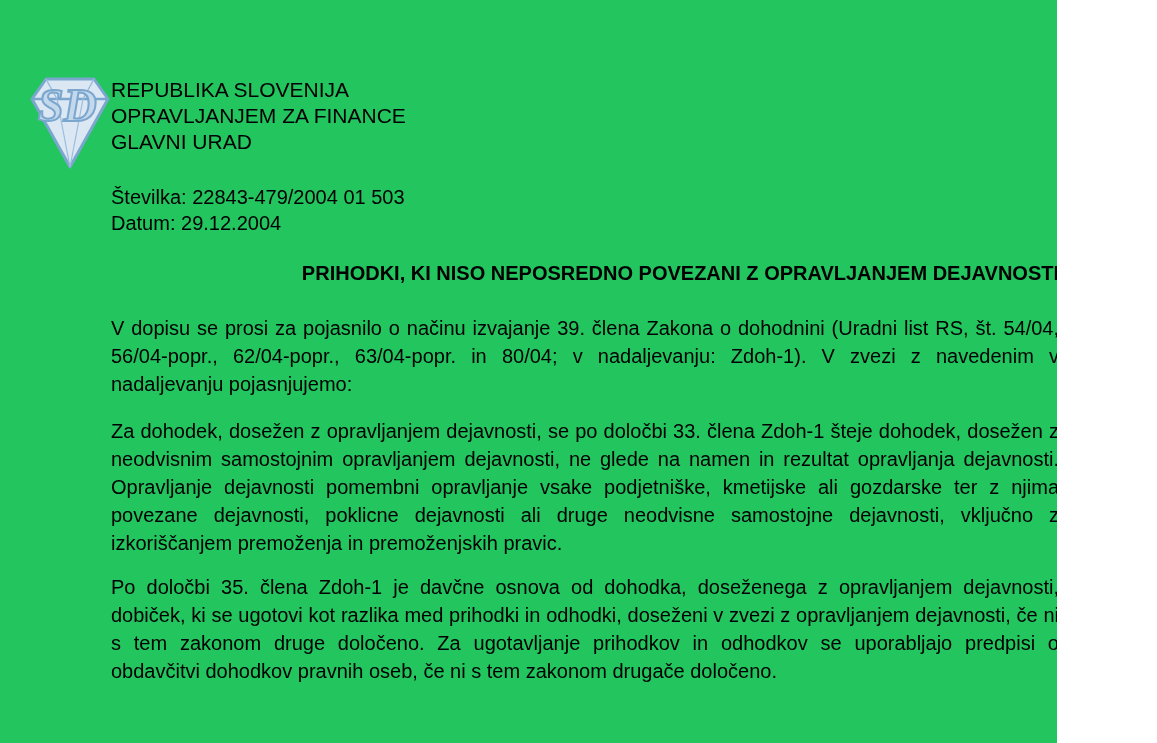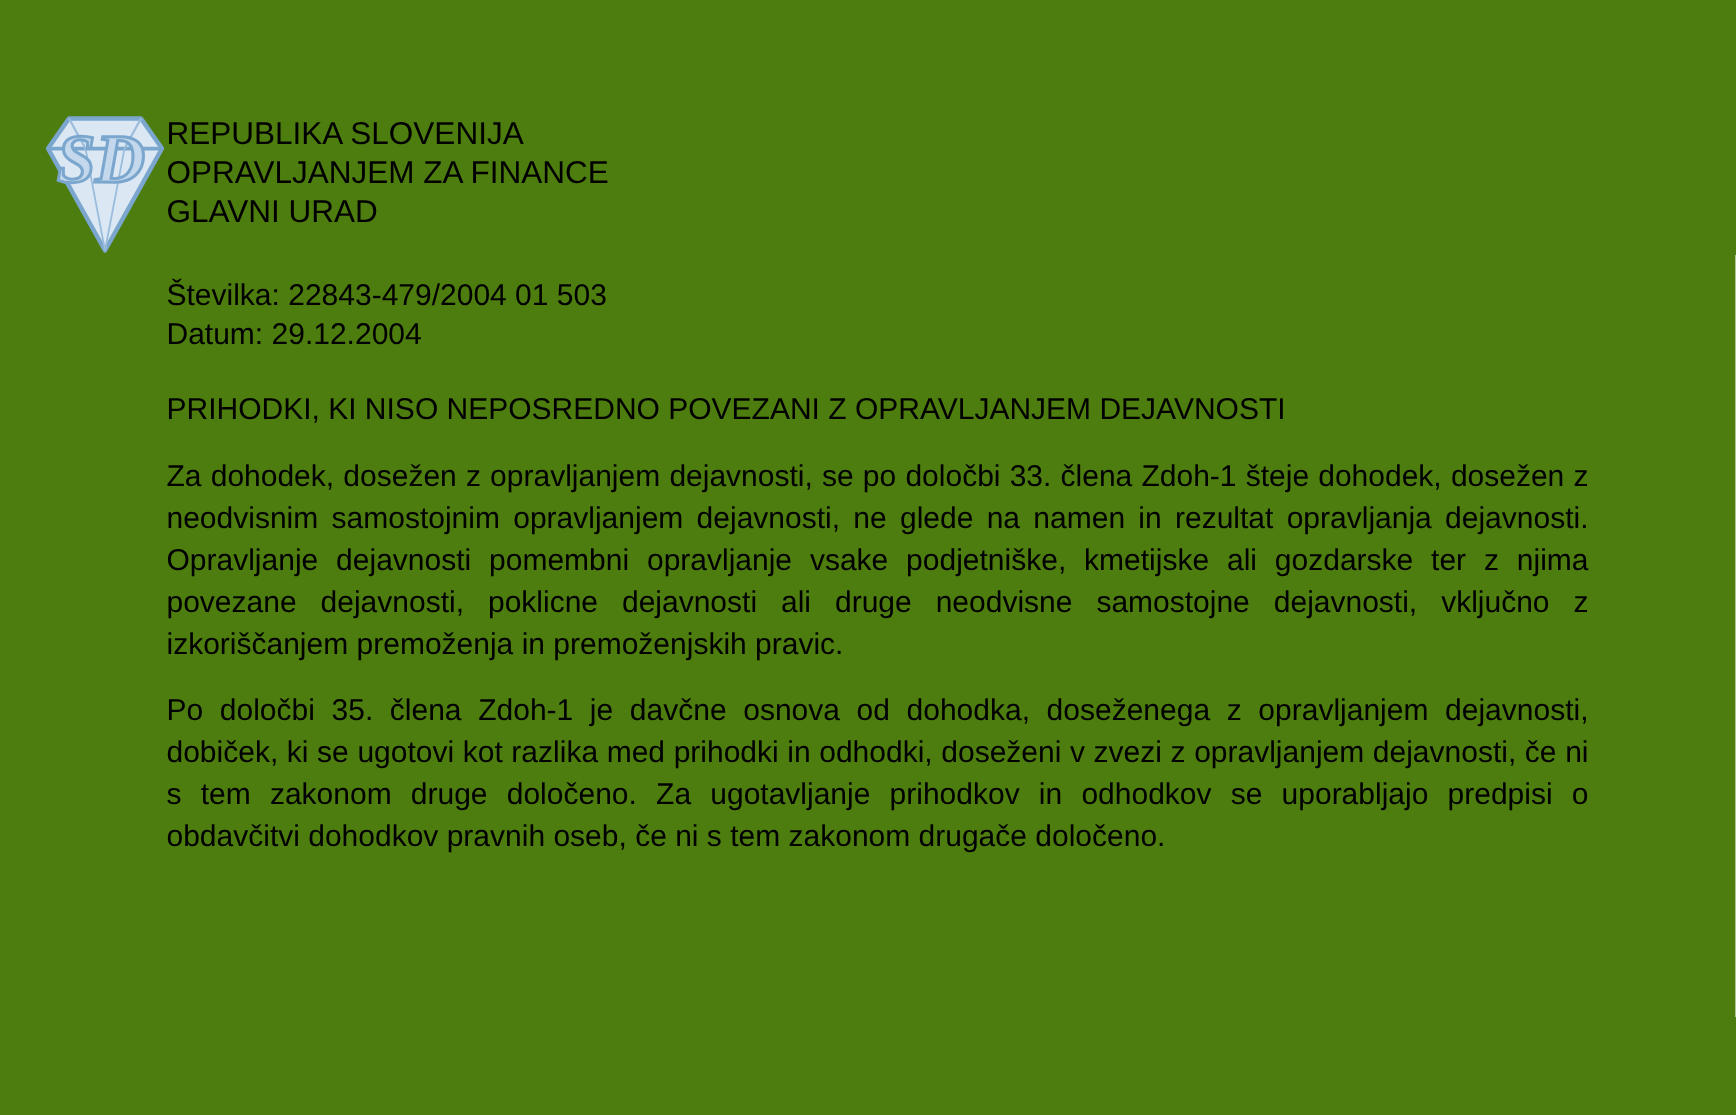--- a/index.html
+++ b/index.html
@@ -3,23 +3,23 @@
 <meta charset="utf-8">
 <title>Document</title>
 <style>
   html, body {
     margin: 0;
     padding: 0;
     background: #ffffff;
   }
   .page {
     position: relative;
-    width: 1157px;
+    width: 1057px;
     height: 743px;
-    background: #4d7c0f;
+    background: #22c55e;
     color: #000000;
     font-family: "Liberation Sans", "DejaVu Sans", sans-serif;
     overflow: hidden;
   }
   .logo-wrap {
     position: absolute;
     left: 30px;
     top: 73px;
     width: 80px;
     height: 100px;
@@ -38,22 +38,22 @@
   }
   .ref-block {
     margin-top: 29px;
     font-size: 20px;
     line-height: 26px;
   }
   .doc-title {
     margin: 26px 0 0 0;
     font-size: 20px;
     line-height: 23px;
-    font-weight: normal;
-    text-align: left;
+    font-weight: bold;
+    text-align: right;
     white-space: nowrap;
   }
   .body-par {
     font-size: 20px;
     line-height: 28px;
     text-align: justify;
     margin: 0;
   }
   .p1 { margin-top: 29px; }
   .p2 { margin-top: 19px; }
@@ -90,18 +90,19 @@
         <span>22843-479/2004 01 503</span>
       </div>
       <div>
         <span>Datum:</span>
         <span>29.12.2004</span>
       </div>
     </div>
 
     <h1 class="doc-title">PRIHODKI, KI NISO NEPOSREDNO POVEZANI Z OPRAVLJANJEM DEJAVNOSTI</h1>
 
+    <p class="body-par p1">V dopisu se prosi za pojasnilo o načinu izvajanje 39. člena Zakona o dohodnini (Uradni list RS, št. 54/04, 56/04-popr., 62/04-popr., 63/04-popr. in 80/04; v nadaljevanju: Zdoh-1). V zvezi z navedenim v nadaljevanju pojasnjujemo:</p>
     <p class="body-par p2">Za dohodek, dosežen z opravljanjem dejavnosti, se po določbi 33. člena Zdoh-1 šteje dohodek, dosežen z neodvisnim samostojnim opravljanjem dejavnosti, ne glede na namen in rezultat opravljanja dejavnosti. Opravljanje dejavnosti pomembni opravljanje vsake podjetniške, kmetijske ali gozdarske ter z njima povezane dejavnosti, poklicne dejavnosti ali druge neodvisne samostojne dejavnosti, vključno z izkoriščanjem premoženja in premoženjskih pravic.</p>
     <p class="body-par p3">Po določbi 35. člena Zdoh-1 je davčne osnova od dohodka, doseženega z opravljanjem dejavnosti, dobiček, ki se ugotovi kot razlika med prihodki in odhodki, doseženi v zvezi z opravljanjem dejavnosti, če ni s tem zakonom druge določeno. Za ugotavljanje prihodkov in odhodkov se uporabljajo predpisi o obdavčitvi dohodkov pravnih oseb, če ni s tem zakonom drugače določeno.</p>
 
   </div>
 
 </div>
 
 </body></html>

